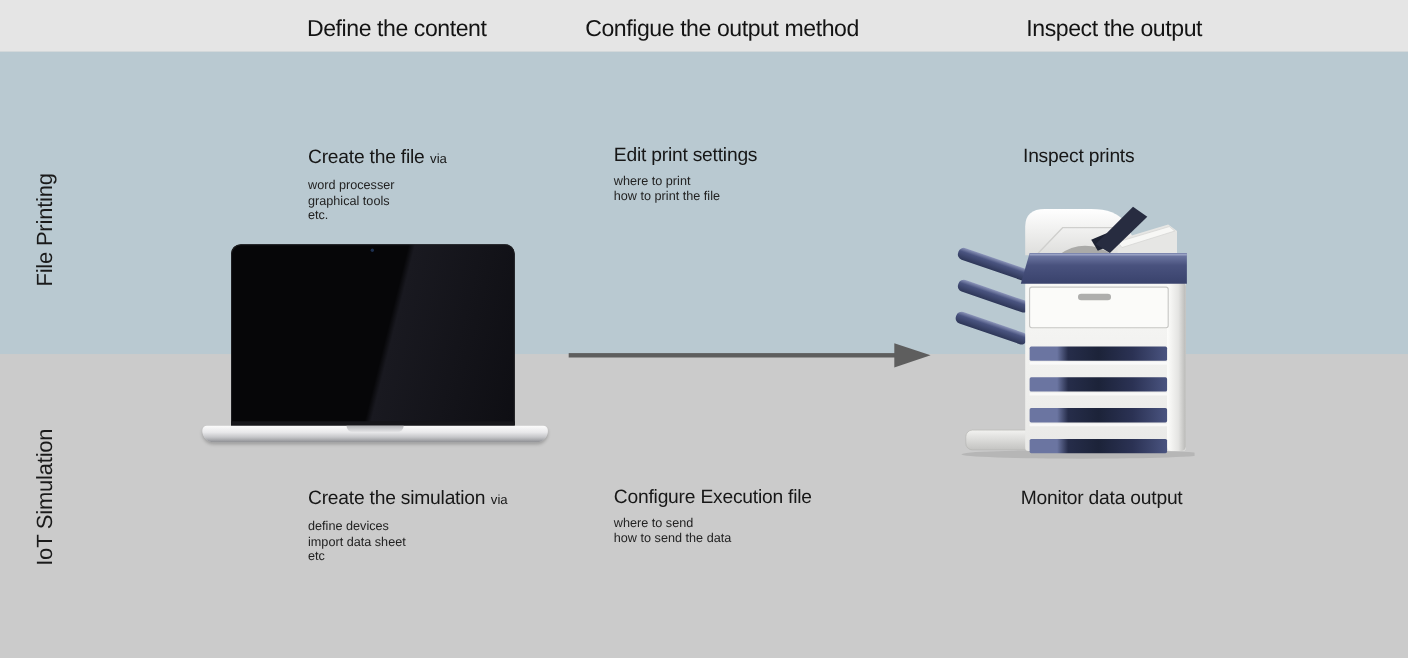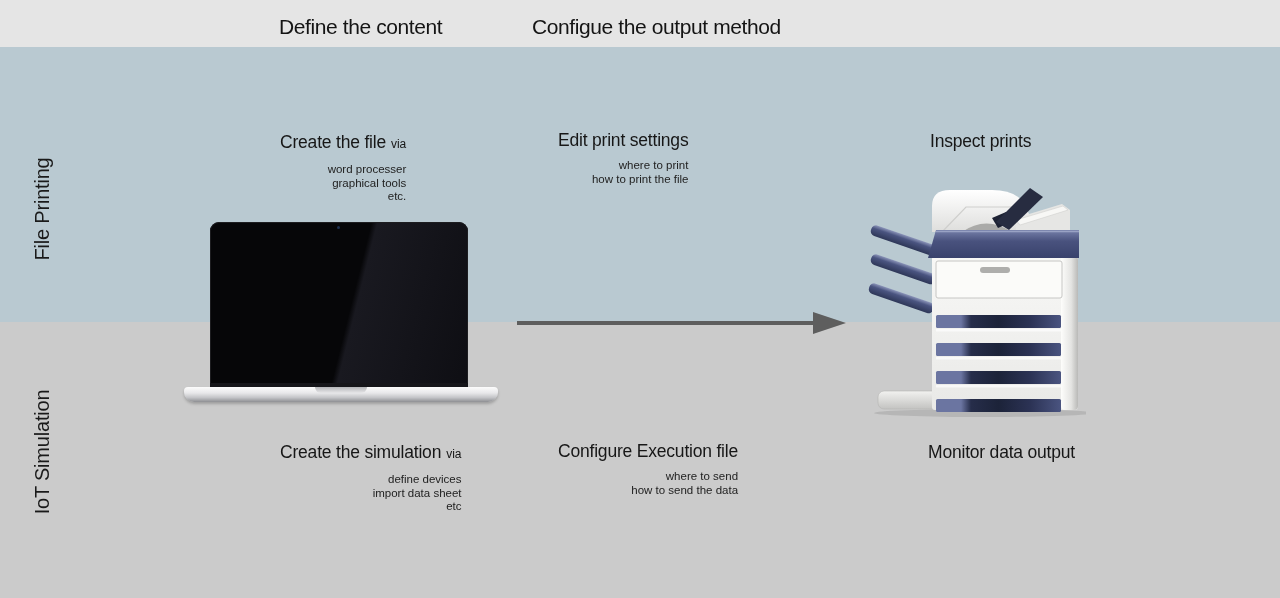--- a/index.html
+++ b/index.html
@@ -15,21 +15,21 @@
 
   .col-header{
     position:absolute;top:15px;font-size:21px;letter-spacing:-0.4px;
     color:#141414;white-space:nowrap;
   }
   .row-label{
     position:absolute;transform:translate(-50%,-50%) rotate(-90deg);
     font-size:20px;letter-spacing:-0.2px;color:#1a1a1a;white-space:nowrap;
   }
 
-  .step{position:absolute;text-align:right;}
+  .step{position:absolute;}
   .step .title{font-size:17.5px;letter-spacing:-0.2px;color:#171717;line-height:21px;}
   .step .via{font-size:12px;margin-left:5px;letter-spacing:0;}
   .step .details{margin-top:8px;}
   .step .detail{font-size:11.5px;line-height:13.5px;color:#222;}
 
   
   .laptop-screen{
     position:absolute;left:210px;top:222px;width:258px;height:166px;
     background:linear-gradient(104deg,#060608 0%,#060608 54%,#191920 56%,#0e0e13 100%);
     border-radius:9px 9px 2px 2px;
@@ -69,20 +69,21 @@
 <body>
 
 <div class="canvas">
 
   <div class="band header"></div>
   <div class="band row1"></div>
   <div class="band row2"></div>
 
   <div class="col-header" style="left:279px">Define the content</div>
   <div class="col-header" style="left:532px">Configue the output method</div>
+  <div class="col-header" style="left:933px">Inspect the output</div>
 
   <div class="row-label" style="left:42px;top:209px">File Printing</div>
   <div class="row-label" style="left:42px;top:452px">IoT Simulation</div>
 
   <div class="step" style="left:280px;top:132px">
     <div class="title"><span>Create the file</span><span class="via">via</span></div>
     <div class="details">
       <div class="detail">word processer</div>
       <div class="detail">graphical tools</div>
       <div class="detail">etc.</div>

